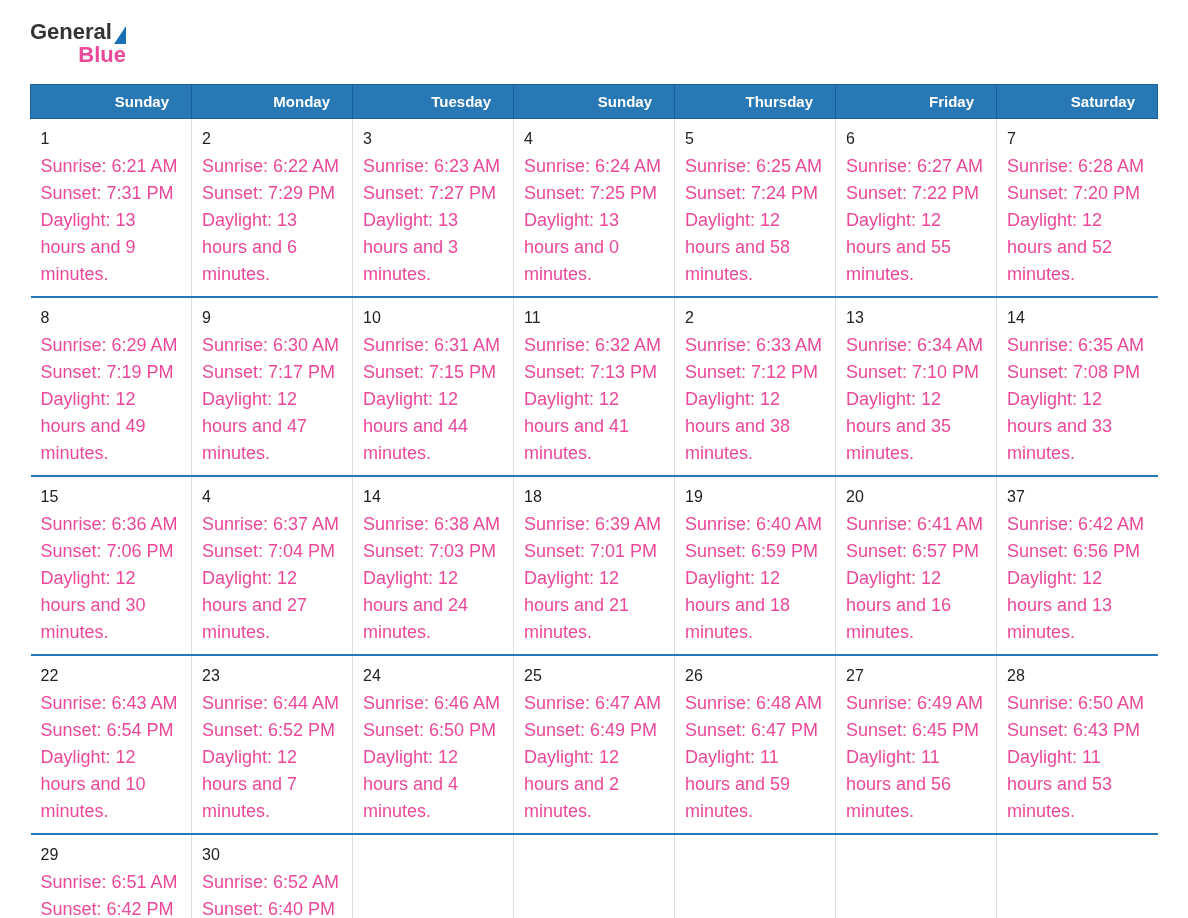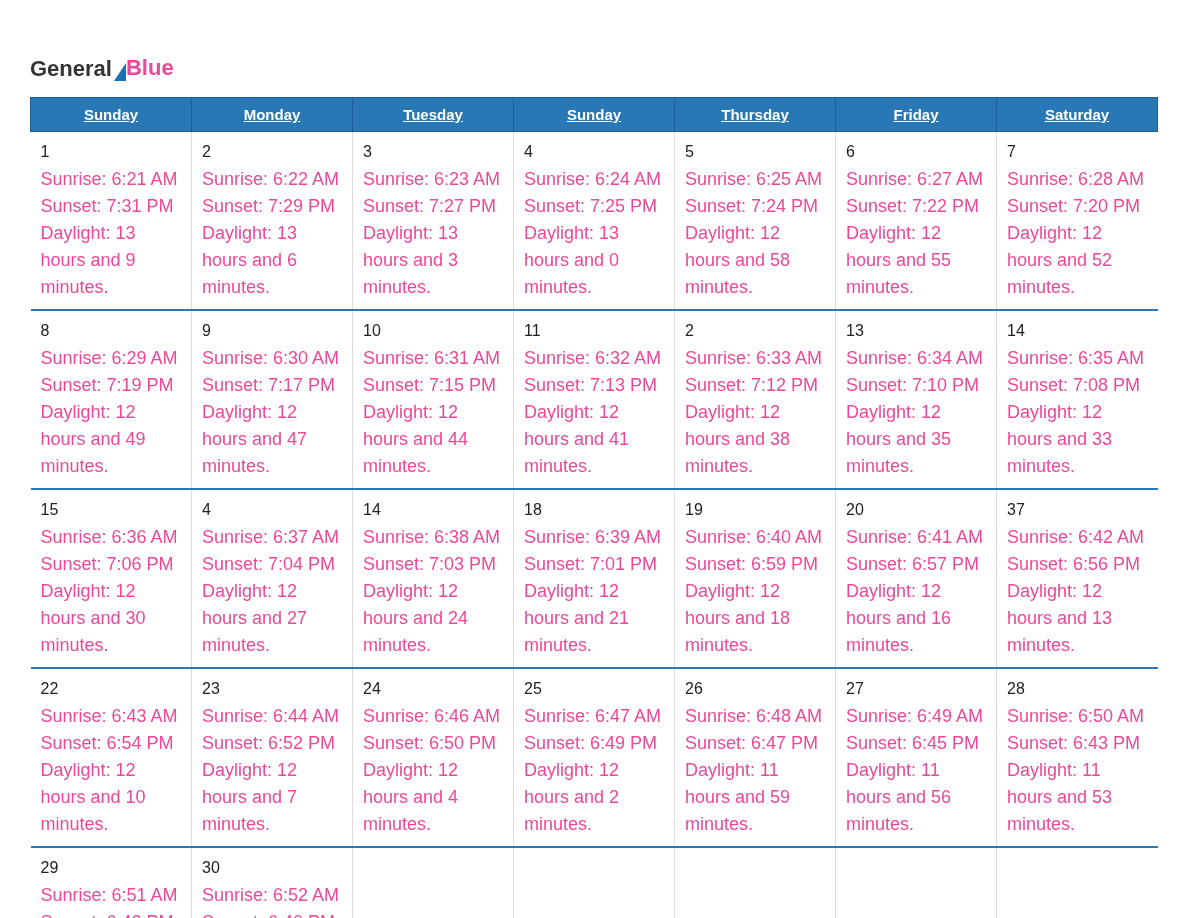--- a/index.html
+++ b/index.html
@@ -12,23 +12,22 @@
       padding: 20px 30px;
     }
     .header-area {
       display: flex;
       justify-content: space-between;
       align-items: flex-start;
       margin-bottom: 16px;
     }
     .logo-area {
       display: flex;
-      flex-direction: row;
-      align-items: center;
-      margin-top: 37px;
+      flex-direction: column;
+      align-items: flex-end;
     }
     .title-area {
       text-align: right;
     }
     .calendar-title {
       font-size: 48px;
       font-weight: bold;
       color: #222;
     }
     .calendar-subtitle {
@@ -41,23 +40,22 @@
       table-layout: fixed;
     }
     thead tr {
       background-color: #2878b5;
     }
     thead th {
       color: #ffffff;
       font-size: 15px;
       font-weight: bold;
       padding: 8px 22px;
-      text-align: center;
+      text-align: right;
       border: 1px solid #1a5f9a;
-      text-decoration: underline;
     }
     tbody tr {
       border-bottom: 2px solid #2878b5;
     }
     tbody td {
       vertical-align: top;
       padding: 8px 10px;
       border-left: 1px solid #ddd;
       border-right: 1px solid #ddd;
       font-size: 12.5px;

